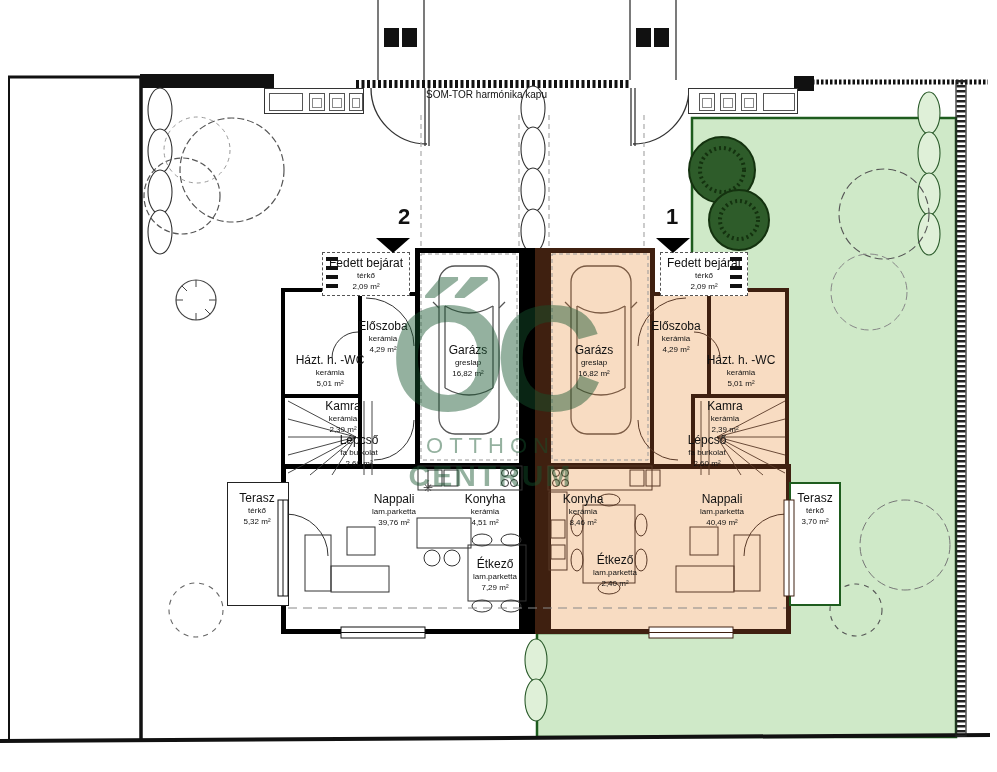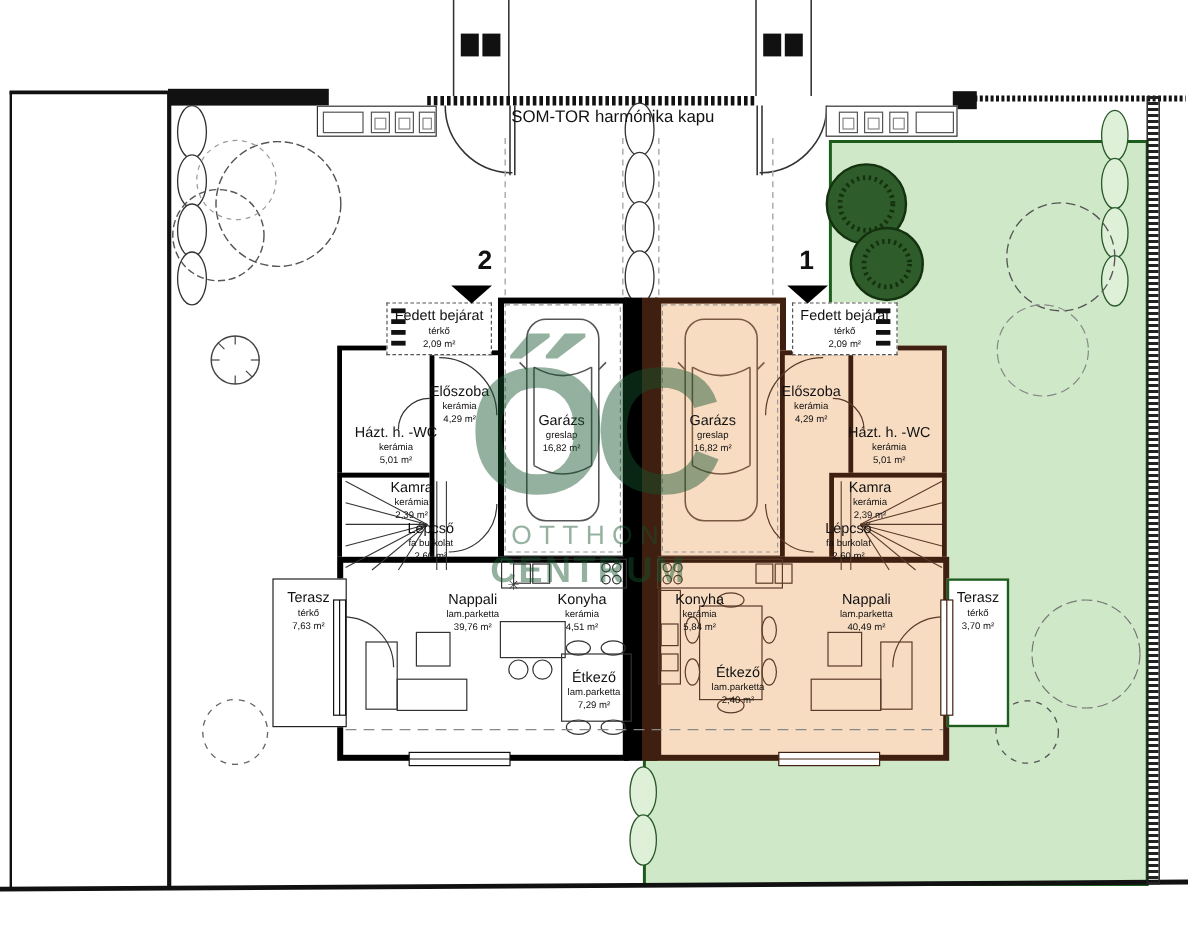--- a/index.html
+++ b/index.html
@@ -22,21 +22,21 @@
   .rl .n{font-size:12px;}
   
   .panel{position:absolute;box-sizing:border-box;background:#fff;border:1.2px solid #333;z-index:8;}
   .cell{position:absolute;box-sizing:border-box;border:1.5px solid #555;background:#fff;}
   .cell i{position:absolute;left:2px;right:2px;bottom:2px;top:4px;border:1px solid #888;display:block;}
   
   .mnum{position:absolute;font-size:22px;font-weight:bold;z-index:25;}
   .marrow{position:absolute;width:0;height:0;border-left:17px solid transparent;
           border-right:17px solid transparent;border-top:15px solid #000;z-index:25;}
   
-  .gatelabel{position:absolute;font-size:14px;z-index:9;white-space:nowrap;}
+  .gatelabel{position:absolute;font-size:10px;z-index:9;white-space:nowrap;}
   
   .wm{position:absolute;left:388px;top:288px;width:205px;text-align:center;color:#14532d;
       opacity:.45;z-index:40;pointer-events:none;}
   .wm .mono{font-size:150px;font-weight:bold;line-height:.95;letter-spacing:-12px;}
   .wm .t1{font-size:22px;font-weight:normal;letter-spacing:6px;margin-top:2px;}
   .wm .t2{font-size:30px;font-weight:bold;letter-spacing:2px;}
 </style>
 </head>
 <body>
 
@@ -362,21 +362,21 @@
       <span>4,51 m²</span>
   </div>
   <div class="rl" style="left:462px;top:556px;width:66px;">
     <span class="n">Étkező</span>
       <span>lam.parketta</span>
       <span>7,29 m²</span>
   </div>
   <div class="rl" style="left:228px;top:490px;width:58px;">
     <span class="n">Terasz</span>
       <span>térkő</span>
-      <span>7,63 m²</span>
+      <span>5,32 m²</span>
   </div>
 
   <div class="rl" style="left:662px;top:255px;width:84px;">
     <span class="n">Fedett bejárat</span>
       <span>térkő</span>
       <span>2,09 m²</span>
   </div>
   <div class="rl" style="left:645px;top:318px;width:62px;">
     <span class="n">Előszoba</span>
       <span>kerámia</span>
@@ -398,21 +398,21 @@
       <span>2,39 m²</span>
   </div>
   <div class="rl" style="left:674px;top:432px;width:66px;">
     <span class="n">Lépcső</span>
       <span>fa burkolat</span>
       <span>2,60 m²</span>
   </div>
   <div class="rl" style="left:550px;top:491px;width:66px;">
     <span class="n">Konyha</span>
       <span>kerámia</span>
-      <span>5,84 m²</span>
+      <span>8,46 m²</span>
   </div>
   <div class="rl" style="left:580px;top:552px;width:70px;">
     <span class="n">Étkező</span>
       <span>lam.parketta</span>
       <span>2,40 m²</span>
   </div>
   <div class="rl" style="left:680px;top:491px;width:84px;">
     <span class="n">Nappali</span>
       <span>lam.parketta</span>
       <span>40,49 m²</span>

